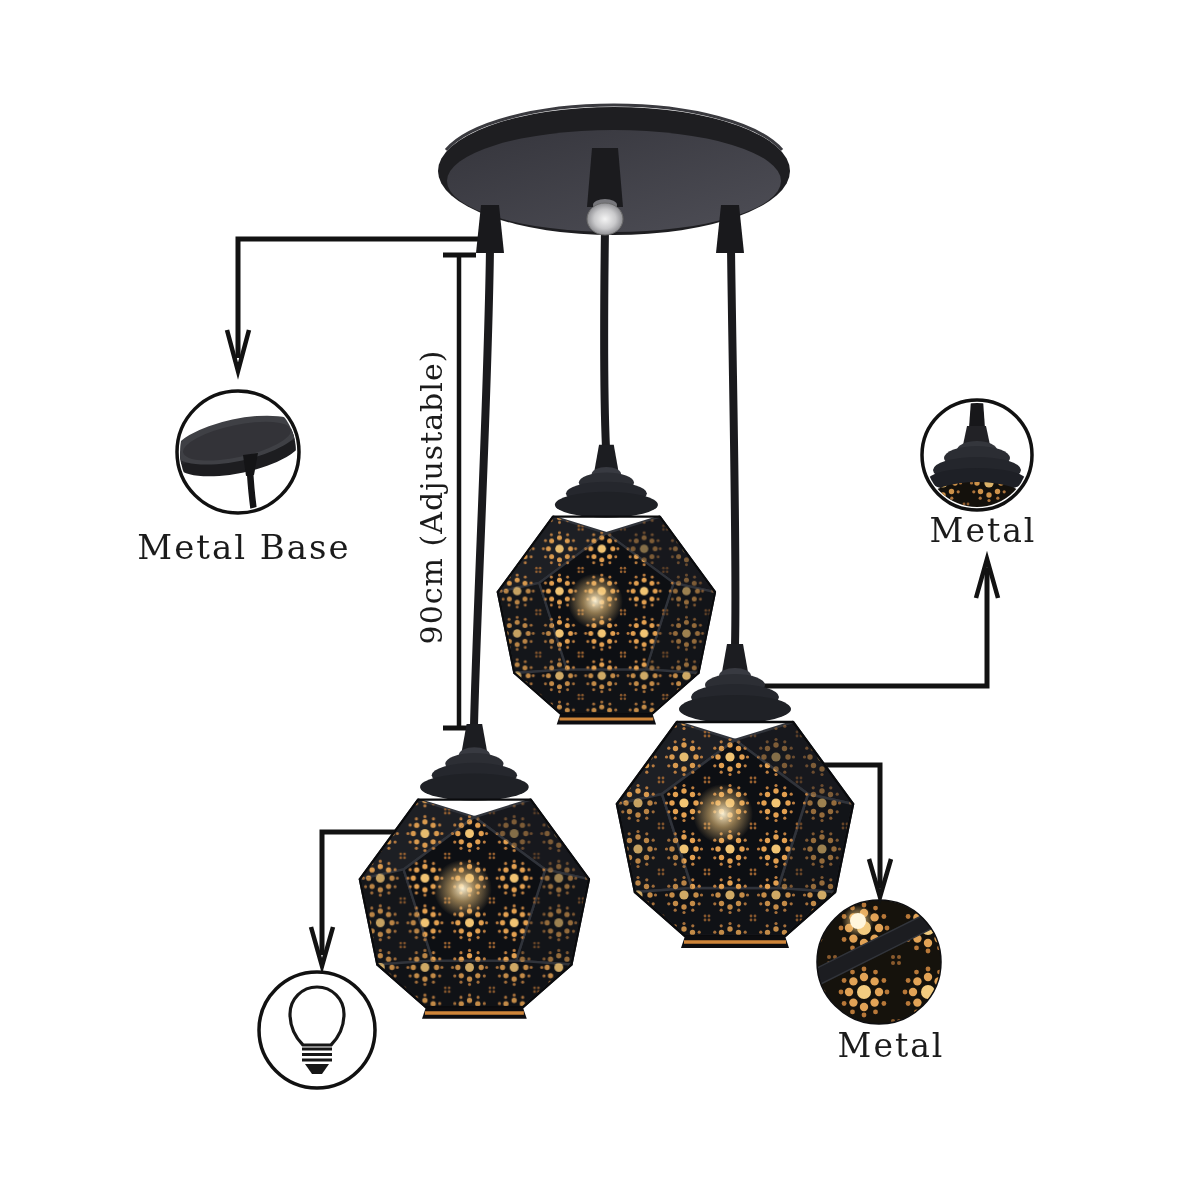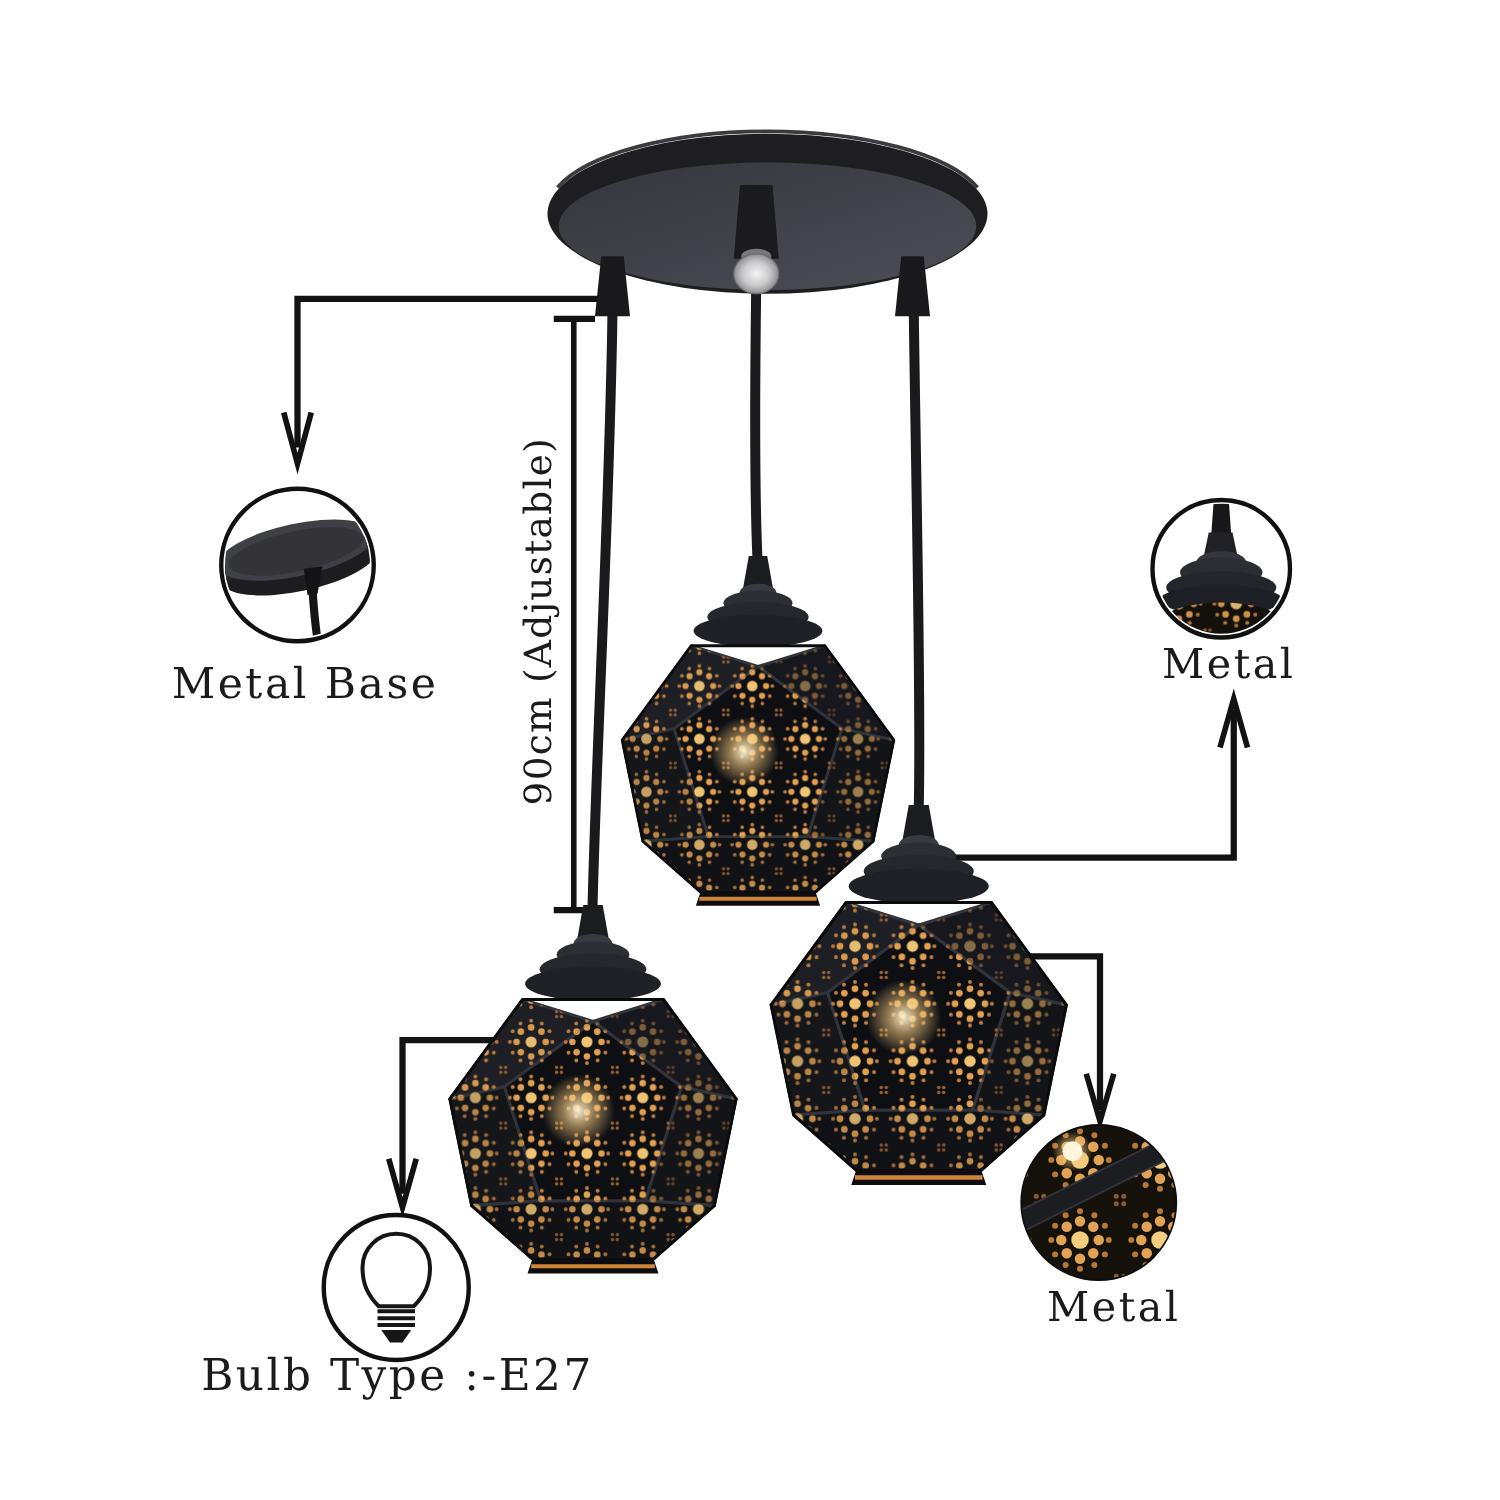--- a/index.html
+++ b/index.html
@@ -233,14 +233,13 @@
       <path d="M 976 598 L 987 559 L 998 598"></path>
       <path d="M 311 927 L 322 966 L 333 927"></path>
       <path d="M 869 859 L 880 897 L 891 859"></path>
     </g>
   </svg>
 
   <div class="label lbl-metal-base">Metal Base</div>
   <div class="label lbl-cord">90cm (Adjustable)</div>
   <div class="label lbl-metal-cap">Metal</div>
   <div class="label lbl-metal-shade">Metal</div>
-  <div class="label lbl-bulb">Bulb Type :-E27</div>
 </div>
 
 </body></html>

